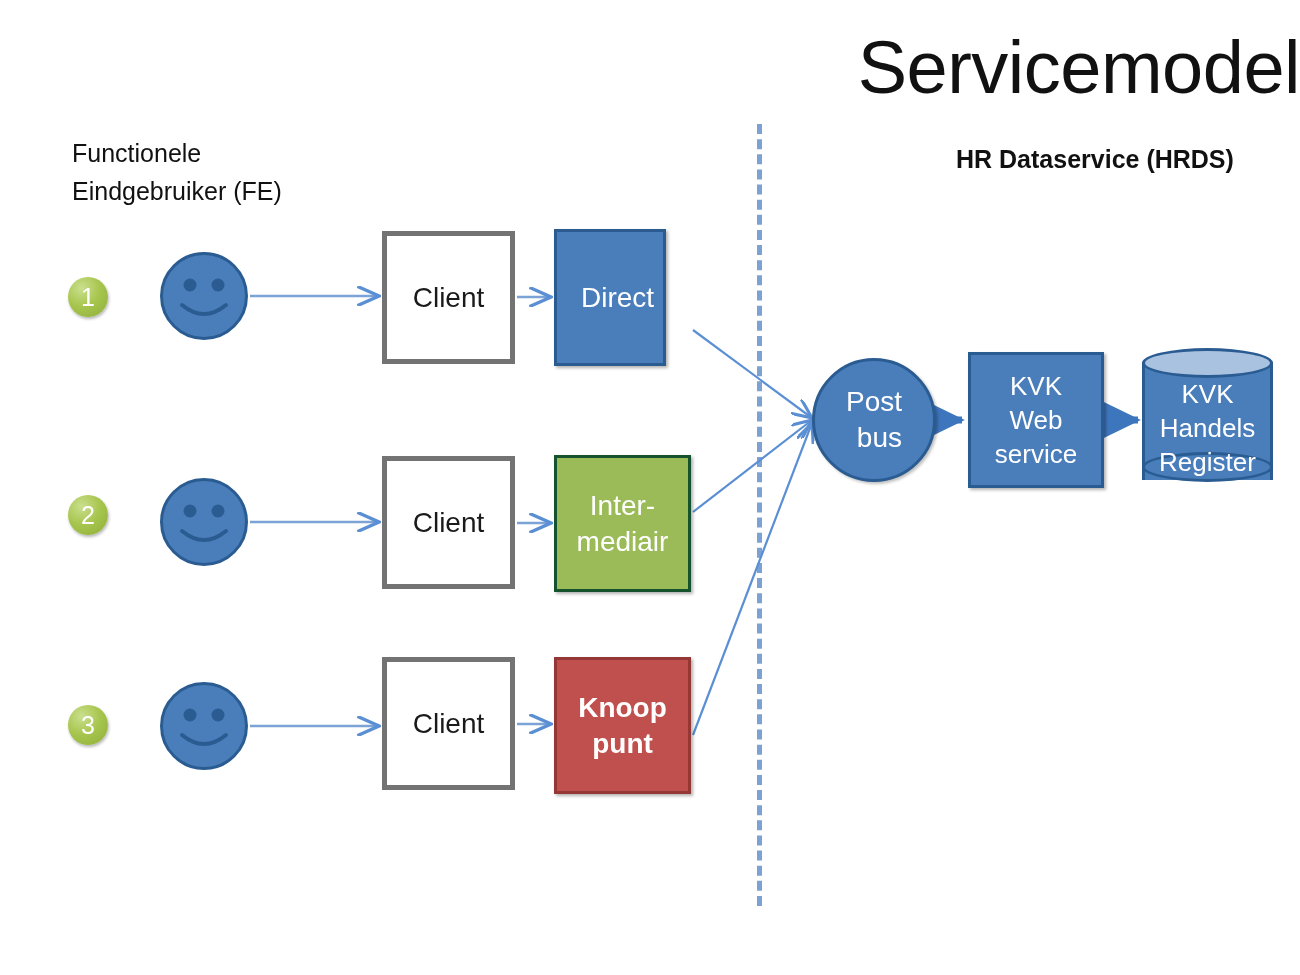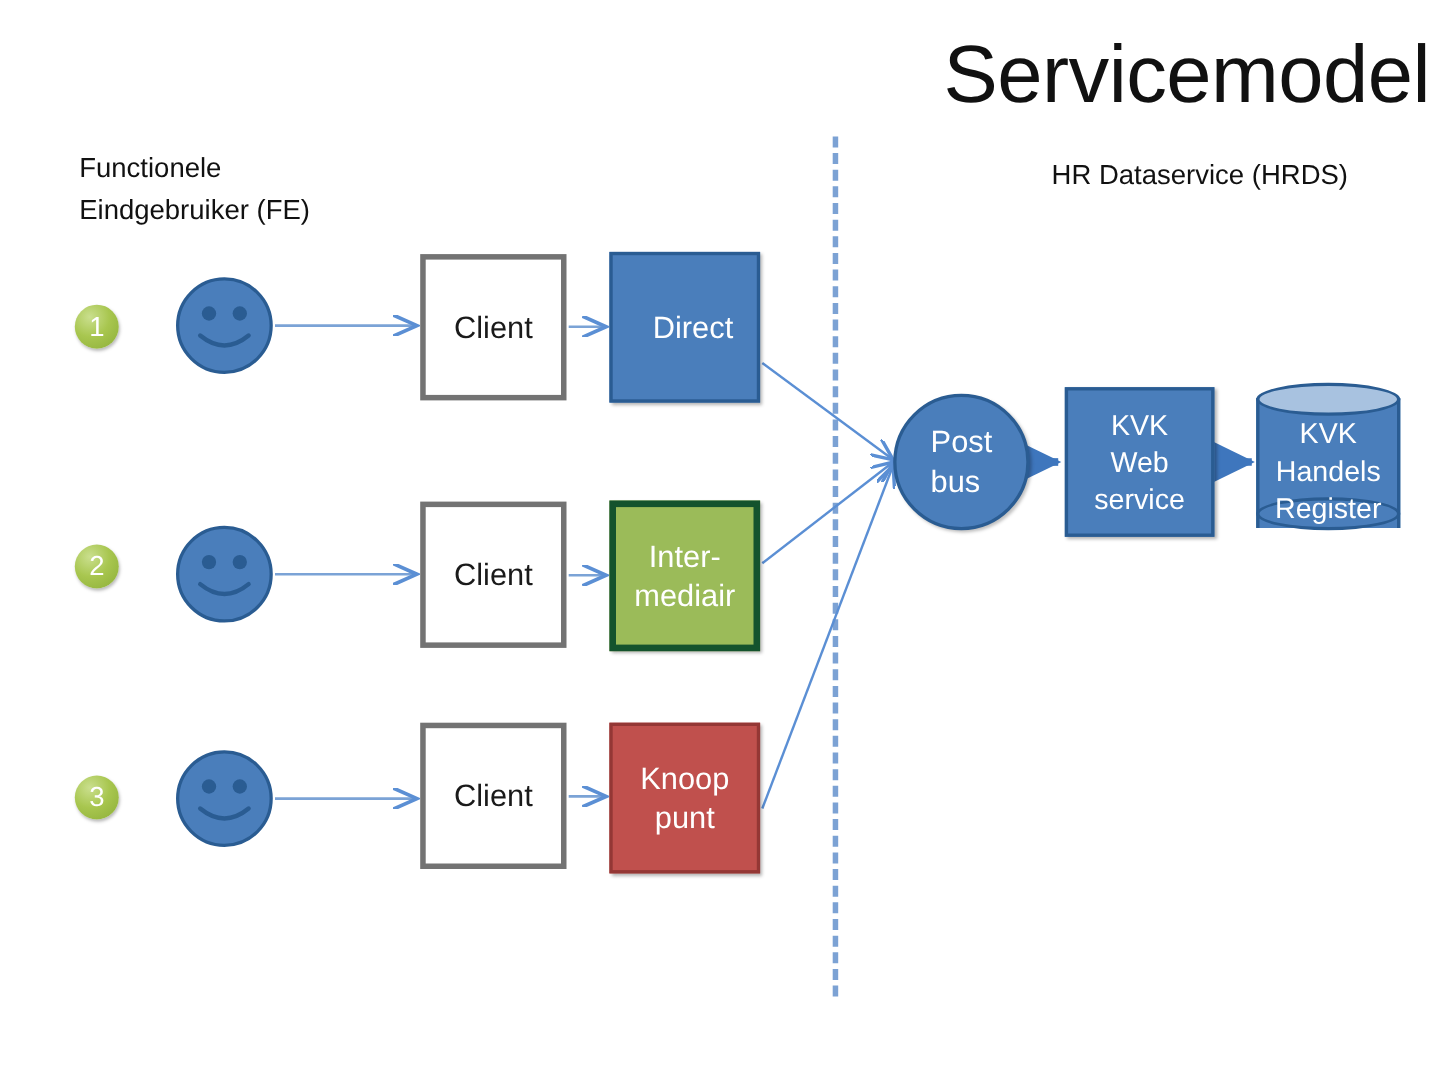--- a/index.html
+++ b/index.html
@@ -34,21 +34,21 @@
 
   
   .zone-label {
     font-size: 25px;
     line-height: 38px;
     color: #111111;
     font-weight: 400;
     white-space: pre-line;
   }
   #zone-label-left  { left: 72px;  top: 134px; width: 340px; }
-  #zone-label-right { left: 956px; top: 140px; width: 340px; }
+  #zone-label-right { left: 956px; top: 140px; width: 340px; font-weight: bold; }
 
   
   #zone-divider {
     left: 757px; top: 124px;
     width: 0; height: 782px;
     border-left: 5px dashed #7CA2D4;
   }
 
   
   .step-badge {
@@ -96,21 +96,21 @@
     color: #1a1a1a;
   }
   .box-direct {
     background: #4A7EBB;
     border: 3px solid #2A5C92;
     color: #ffffff;
     box-shadow: 2px 2px 3px rgba(0,0,0,0.30);
   }
   .box-intermediair {
     background: #9BBB59;
-    border: 6px solid #14532d;
+    border: 3px solid #14532d;
     color: #ffffff;
     box-shadow: 2px 2px 3px rgba(0,0,0,0.30);
   }
   .box-knooppunt {
     background: #C0504D;
     border: 3px solid #943735;
     color: #ffffff;
     box-shadow: 2px 2px 3px rgba(0,0,0,0.30);
   }
   .box-service {
@@ -119,39 +119,39 @@
     color: #ffffff;
     box-shadow: 2px 2px 3px rgba(0,0,0,0.30);
     font-size: 26px;
     line-height: 34px;
   }
 
   #box-client-1 { left: 382px; top: 231px; width: 133px; height: 133px; }
   #box-client-2 { left: 382px; top: 456px; width: 133px; height: 133px; }
   #box-client-3 { left: 382px; top: 657px; width: 133px; height: 133px; }
 
-  #box-direct       { left: 554px; top: 229px; width: 137px; height: 137px; padding-left: 15px; }
+  #box-direct       { left: 554px; top: 229px; width: 112px; height: 137px; padding-left: 15px; }
   #box-intermediair { left: 554px; top: 455px; width: 137px; height: 137px; }
-  #box-knooppunt    { left: 554px; top: 657px; width: 137px; height: 137px; }
+  #box-knooppunt    { left: 554px; top: 657px; width: 137px; height: 137px; font-weight: bold; }
 
   #box-kvk-webservice { left: 968px; top: 352px; width: 136px; height: 136px; }
 
   
   #node-postbus {
     left: 812px; top: 358px;
     width: 124px; height: 124px;
     border-radius: 50%;
     background: #4A7EBB;
     border: 3px solid #2A5C92;
     box-sizing: border-box;
     color: #ffffff;
     display: flex;
     align-items: center;
     justify-content: center;
-    text-align: left;
+    text-align: right;
     font-size: 28px;
     line-height: 36px;
     white-space: pre-line;
     box-shadow: 2px 2px 3px rgba(0,0,0,0.25);
   }
 
   
   #node-kvk-register {
     left: 1142px; top: 348px;
     width: 131px; height: 146px;

